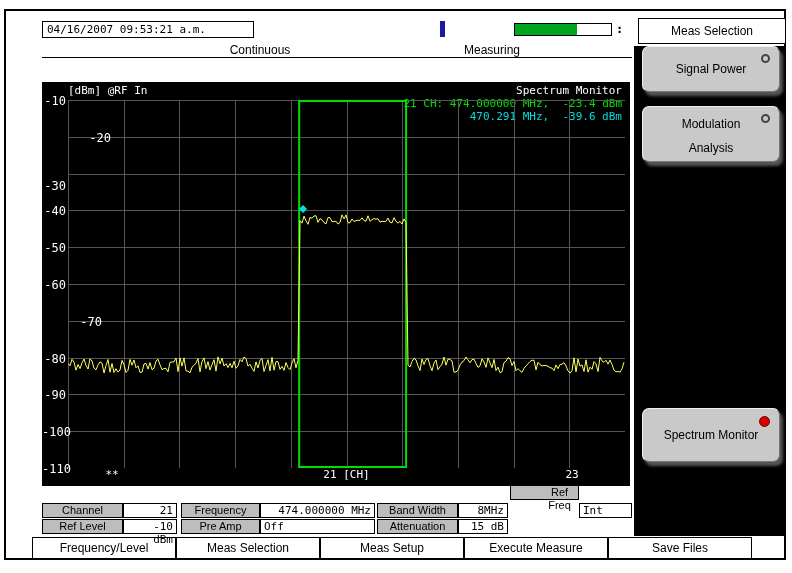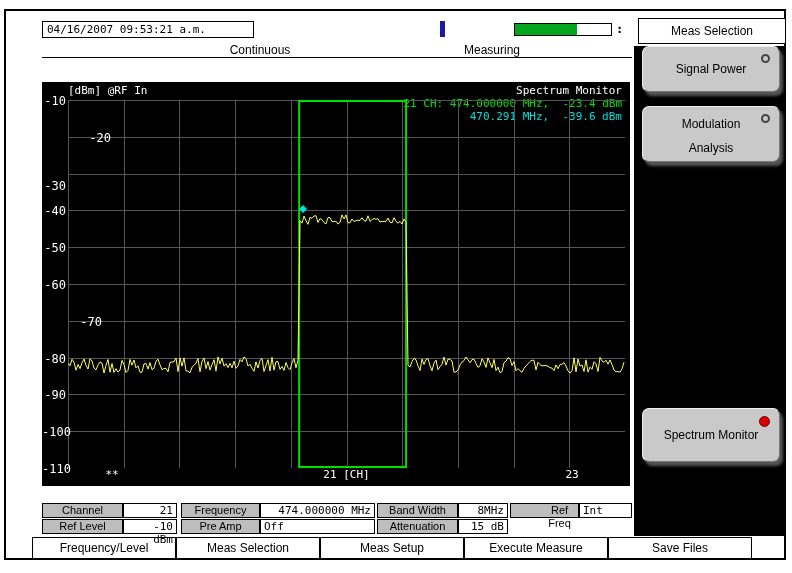--- a/index.html
+++ b/index.html
@@ -123,20 +123,20 @@
     <span class="sb-center">Spectrum Monitor</span>
   </div>
 </div>
 
 <div class="param-label" style="left: 42px; top: 503px; width: 81px;">Channel</div>
 <div class="param-value" style="left: 123px; top: 503px; width: 54px; text-align: right;">21</div>
 <div class="param-label" style="left: 181px; top: 503px; width: 79px;">Frequency</div>
 <div class="param-value" style="left: 260px; top: 503px; width: 115px; text-align: right;">474.000000 MHz</div>
 <div class="param-label" style="left: 377px; top: 503px; width: 81px;">Band Width</div>
 <div class="param-value" style="left: 458px; top: 503px; width: 50px; text-align: right;">8MHz</div>
-<div class="param-label" style="left: 510px; top: 503px; width: 69px; padding-left: 30px;">Ref Freq</div>
+<div class="param-label" style="left: 510px; top: 485px; width: 69px; padding-left: 30px;">Ref Freq</div>
 <div class="param-value" style="left: 579px; top: 503px; width: 53px; text-align: left;">Int</div>
 <div class="param-label" style="left: 42px; top: 519px; width: 81px;">Ref Level</div>
 <div class="param-value" style="left: 123px; top: 519px; width: 54px; text-align: right;">-10 dBm</div>
 <div class="param-label" style="left: 181px; top: 519px; width: 79px;">Pre Amp</div>
 <div class="param-value" style="left: 260px; top: 519px; width: 115px; text-align: left;">Off</div>
 <div class="param-label" style="left: 377px; top: 519px; width: 81px;">Attenuation</div>
 <div class="param-value" style="left: 458px; top: 519px; width: 50px; text-align: right;">15 dB</div>
 
 </body></html>

